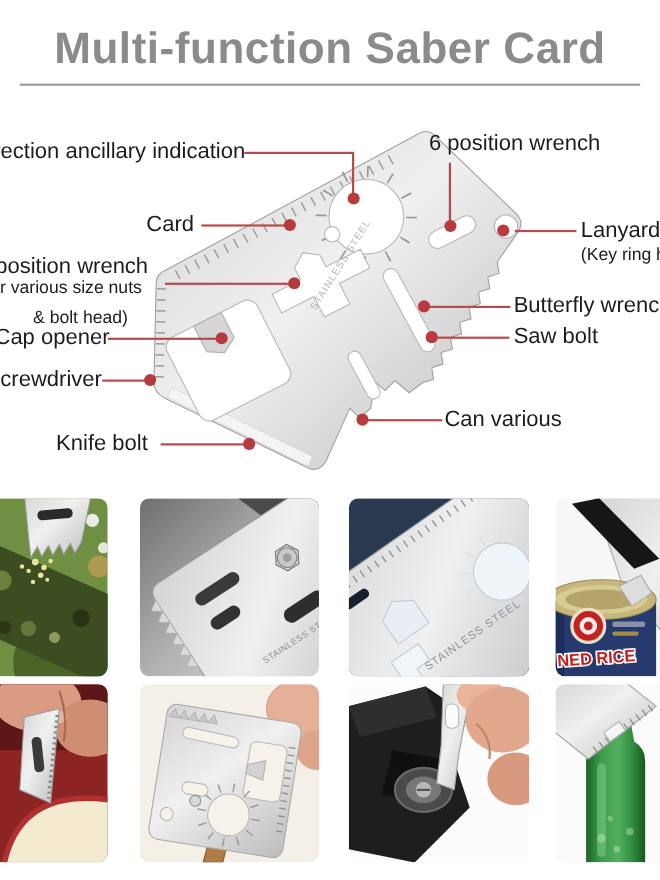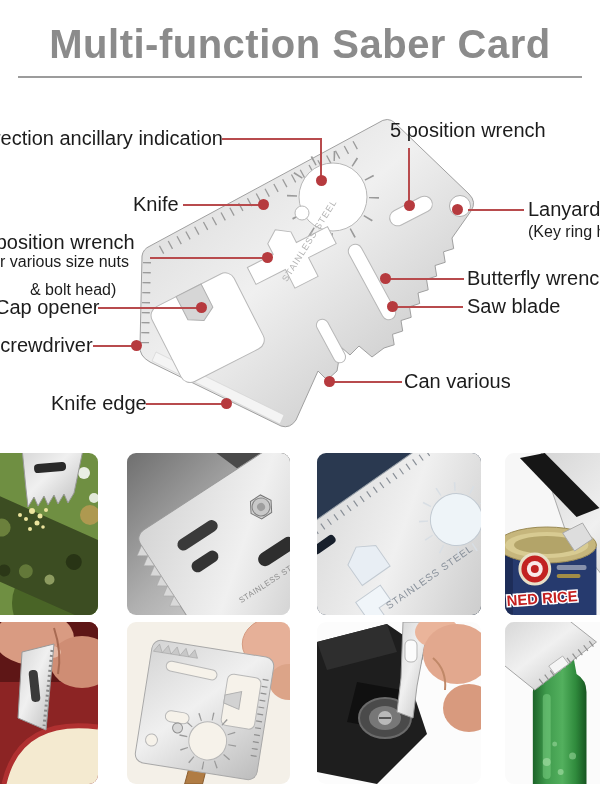--- a/index.html
+++ b/index.html
@@ -78,56 +78,56 @@
       </g>
       <text transform="translate(312,242) rotate(-58)" font-size="9" fill="#b3b3b3" letter-spacing="1" text-anchor="middle">STAINLESS STEEL</text>
     </g>
   </svg>
 
   <div class="co-label" style="left:-25px;top:127px">Direction ancillary indication</div>
   <div class="co-line" style="left:222px;top:138px;width:98px"></div>
   <div class="co-vline" style="left:320px;top:138px;height:40px"></div>
   <div class="co-dot" style="left:316px;top:175px"></div>
 
-  <div class="co-label" style="left:390px;top:119px">5 position wrench</div>
+  <div class="co-label" style="left:390px;top:119px">6 position wrench</div>
   <div class="co-vline" style="left:408px;top:148px;height:54px"></div>
   <div class="co-dot" style="left:404px;top:200px"></div>
 
-  <div class="co-label" style="left:133px;top:193px">Knife</div>
+  <div class="co-label" style="left:133px;top:193px">Card</div>
   <div class="co-line" style="left:183px;top:204px;width:77px"></div>
   <div class="co-dot" style="left:258px;top:199px"></div>
 
   <div class="co-label" style="left:528px;top:198px">Lanyard hole</div>
   <div class="co-sub" style="left:528px;top:222px">(Key ring hole)</div>
   <div class="co-line" style="left:468px;top:209px;width:56px"></div>
   <div class="co-dot" style="left:452px;top:204px"></div>
 
   <div class="co-label" style="left:-21px;top:231px">4 position wrench</div>
   <div class="co-sub" style="left:-24px;top:252px">(For various size nuts</div>
   <div class="co-sub" style="left:30px;top:280px">&amp; bolt head)</div>
   <div class="co-line" style="left:150px;top:257px;width:114px"></div>
   <div class="co-dot" style="left:262px;top:252px"></div>
 
   <div class="co-label" style="left:467px;top:267px">Butterfly wrench</div>
   <div class="co-line" style="left:390px;top:278px;width:74px"></div>
   <div class="co-dot" style="left:380px;top:273px"></div>
 
-  <div class="co-label" style="left:467px;top:295px">Saw blade</div>
+  <div class="co-label" style="left:467px;top:295px">Saw bolt</div>
   <div class="co-line" style="left:397px;top:306px;width:66px"></div>
   <div class="co-dot" style="left:387px;top:301px"></div>
 
   <div class="co-label" style="left:-5px;top:296px">Cap opener</div>
   <div class="co-line" style="left:98px;top:307px;width:100px"></div>
   <div class="co-dot" style="left:196px;top:302px"></div>
 
   <div class="co-label" style="left:-13px;top:334px">Screwdriver</div>
   <div class="co-line" style="left:93px;top:345px;width:40px"></div>
   <div class="co-dot" style="left:131px;top:340px"></div>
 
-  <div class="co-label" style="left:51px;top:392px">Knife edge</div>
+  <div class="co-label" style="left:51px;top:392px">Knife bolt</div>
   <div class="co-line" style="left:146px;top:403px;width:77px"></div>
   <div class="co-dot" style="left:221px;top:398px"></div>
 
   <div class="co-label" style="left:404px;top:370px">Can various</div>
   <div class="co-line" style="left:334px;top:381px;width:68px"></div>
   <div class="co-dot" style="left:324px;top:376px"></div>
 
   <div class="cell" style="left:-66px;top:453px;width:164px;height:162px">
     <svg width="164" height="162" viewBox="0 0 164 162" preserveAspectRatio="none">
       <rect width="164" height="162" fill="#6f8f42"></rect>

